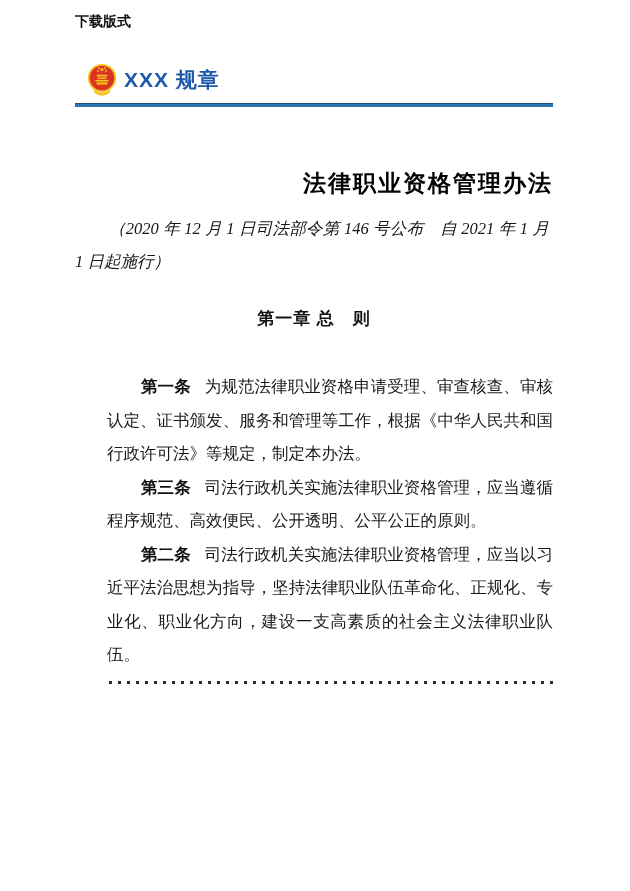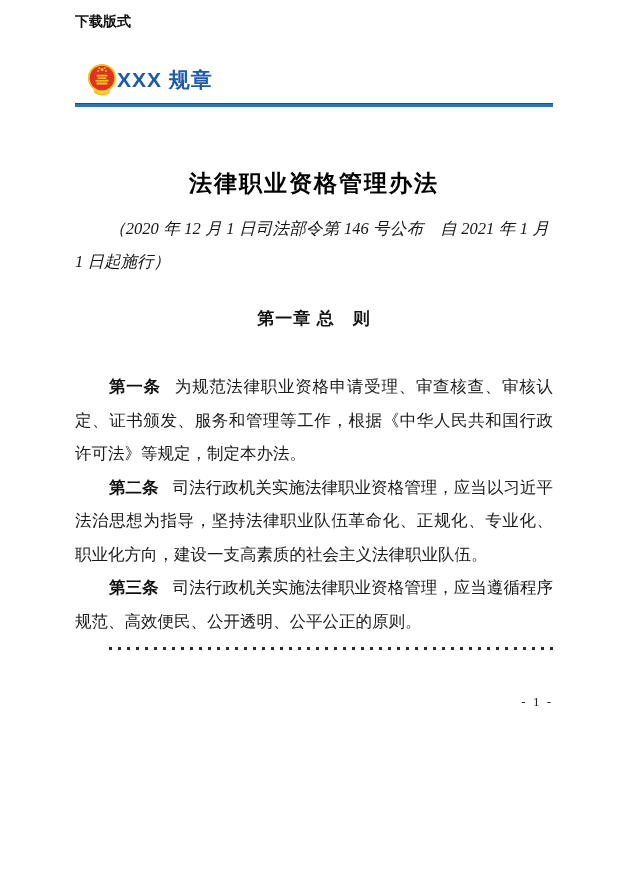--- a/index.html
+++ b/index.html
@@ -16,39 +16,39 @@
     position:absolute;top:13px;left:75px;
     font-size:14px;font-weight:bold;
     color:#111;
     cursor:pointer;
   }
   .content{
     margin:0 77px 0 75px;
     padding-top:60px;
   }
   .banner{
-    display:flex;align-items:center;
+    display:flex;align-items:center;gap:7px;
     height:40px;
     padding-left:12px;
   }
   .emblem{width:30px;height:37px;flex:0 0 auto;}
   .banner-title{
     font-family:"Liberation Sans","DejaVu Sans",sans-serif;
     font-size:21px;font-weight:bold;
     color:#1d5aac;
     letter-spacing:1px;
   }
   .rule{
     height:4px;
     background:linear-gradient(to bottom,#1f4e79 0,#1f4e79 1px,#2e74b5 1px,#2e74b5 100%);
     margin-top:3px;
   }
   .doc-title{
     margin:60px 0 0 0;
-    text-align:center;
+    text-align:right;
     font-size:23px;font-weight:bold;
     letter-spacing:2px;
     line-height:34px;
     color:#000;
   }
   .pub-note{
     margin:11px 4px 0 0;
     font-style:italic;
     font-size:16.5px;
     line-height:33px;
@@ -58,21 +58,21 @@
   }
   .chapter-heading{
     margin:26px 0 0 0;
     text-align:center;
     font-family:"Liberation Sans","DejaVu Sans",sans-serif;
     font-size:17px;font-weight:bold;
     line-height:30px;
     color:#141414;
     letter-spacing:1px;
   }
-  .articles{margin-top:36px;}
+  .articles{margin-top:36px;margin-left:32px;}
   .article{
     margin:0;
     font-size:16.5px;
     line-height:33.5px;
     text-indent:34px;
     text-align:justify;
     color:#1a1a1a;
   }
   .art-num{
     font-family:"Liberation Sans","DejaVu Sans",sans-serif;
@@ -133,24 +133,24 @@
 
     <p class="pub-note">（2020 年 12 月 1 日司法部令第 146 号公布　自 2021 年 1 月 1 日起施行）</p>
 
     <h2 class="chapter-heading">第一章 总　则</h2>
 
     <div class="articles">
       <p class="article">
         <span class="art-num">第一条</span><span>为规范法律职业资格申请受理、审查核查、审核认定、证书颁发、服务和管理等工作，根据《中华人民共和国行政许可法》等规定，制定本办法。</span>
       </p>
       <p class="article">
-        <span class="art-num">第二条</span><span>司法行政机关实施法律职业资格管理，应当以习近平法治思想为指导，坚持法律职业队伍革命化、正规化、专业化、职业化方向，建设一支高素质的社会主义法律职业队伍。</span>
+        <span class="art-num">第三条</span><span>司法行政机关实施法律职业资格管理，应当遵循程序规范、高效便民、公开透明、公平公正的原则。</span>
       </p>
       <p class="article">
-        <span class="art-num">第三条</span><span>司法行政机关实施法律职业资格管理，应当遵循程序规范、高效便民、公开透明、公平公正的原则。</span>
+        <span class="art-num">第二条</span><span>司法行政机关实施法律职业资格管理，应当以习近平法治思想为指导，坚持法律职业队伍革命化、正规化、专业化、职业化方向，建设一支高素质的社会主义法律职业队伍。</span>
       </p>
     </div>
 
     <div class="dotted-separator"></div>
 
     <div class="page-number">- 1 -</div>
 
     <div class="rule footer-rule"></div>
 
     <div class="publisher">XXX 发布</div>

